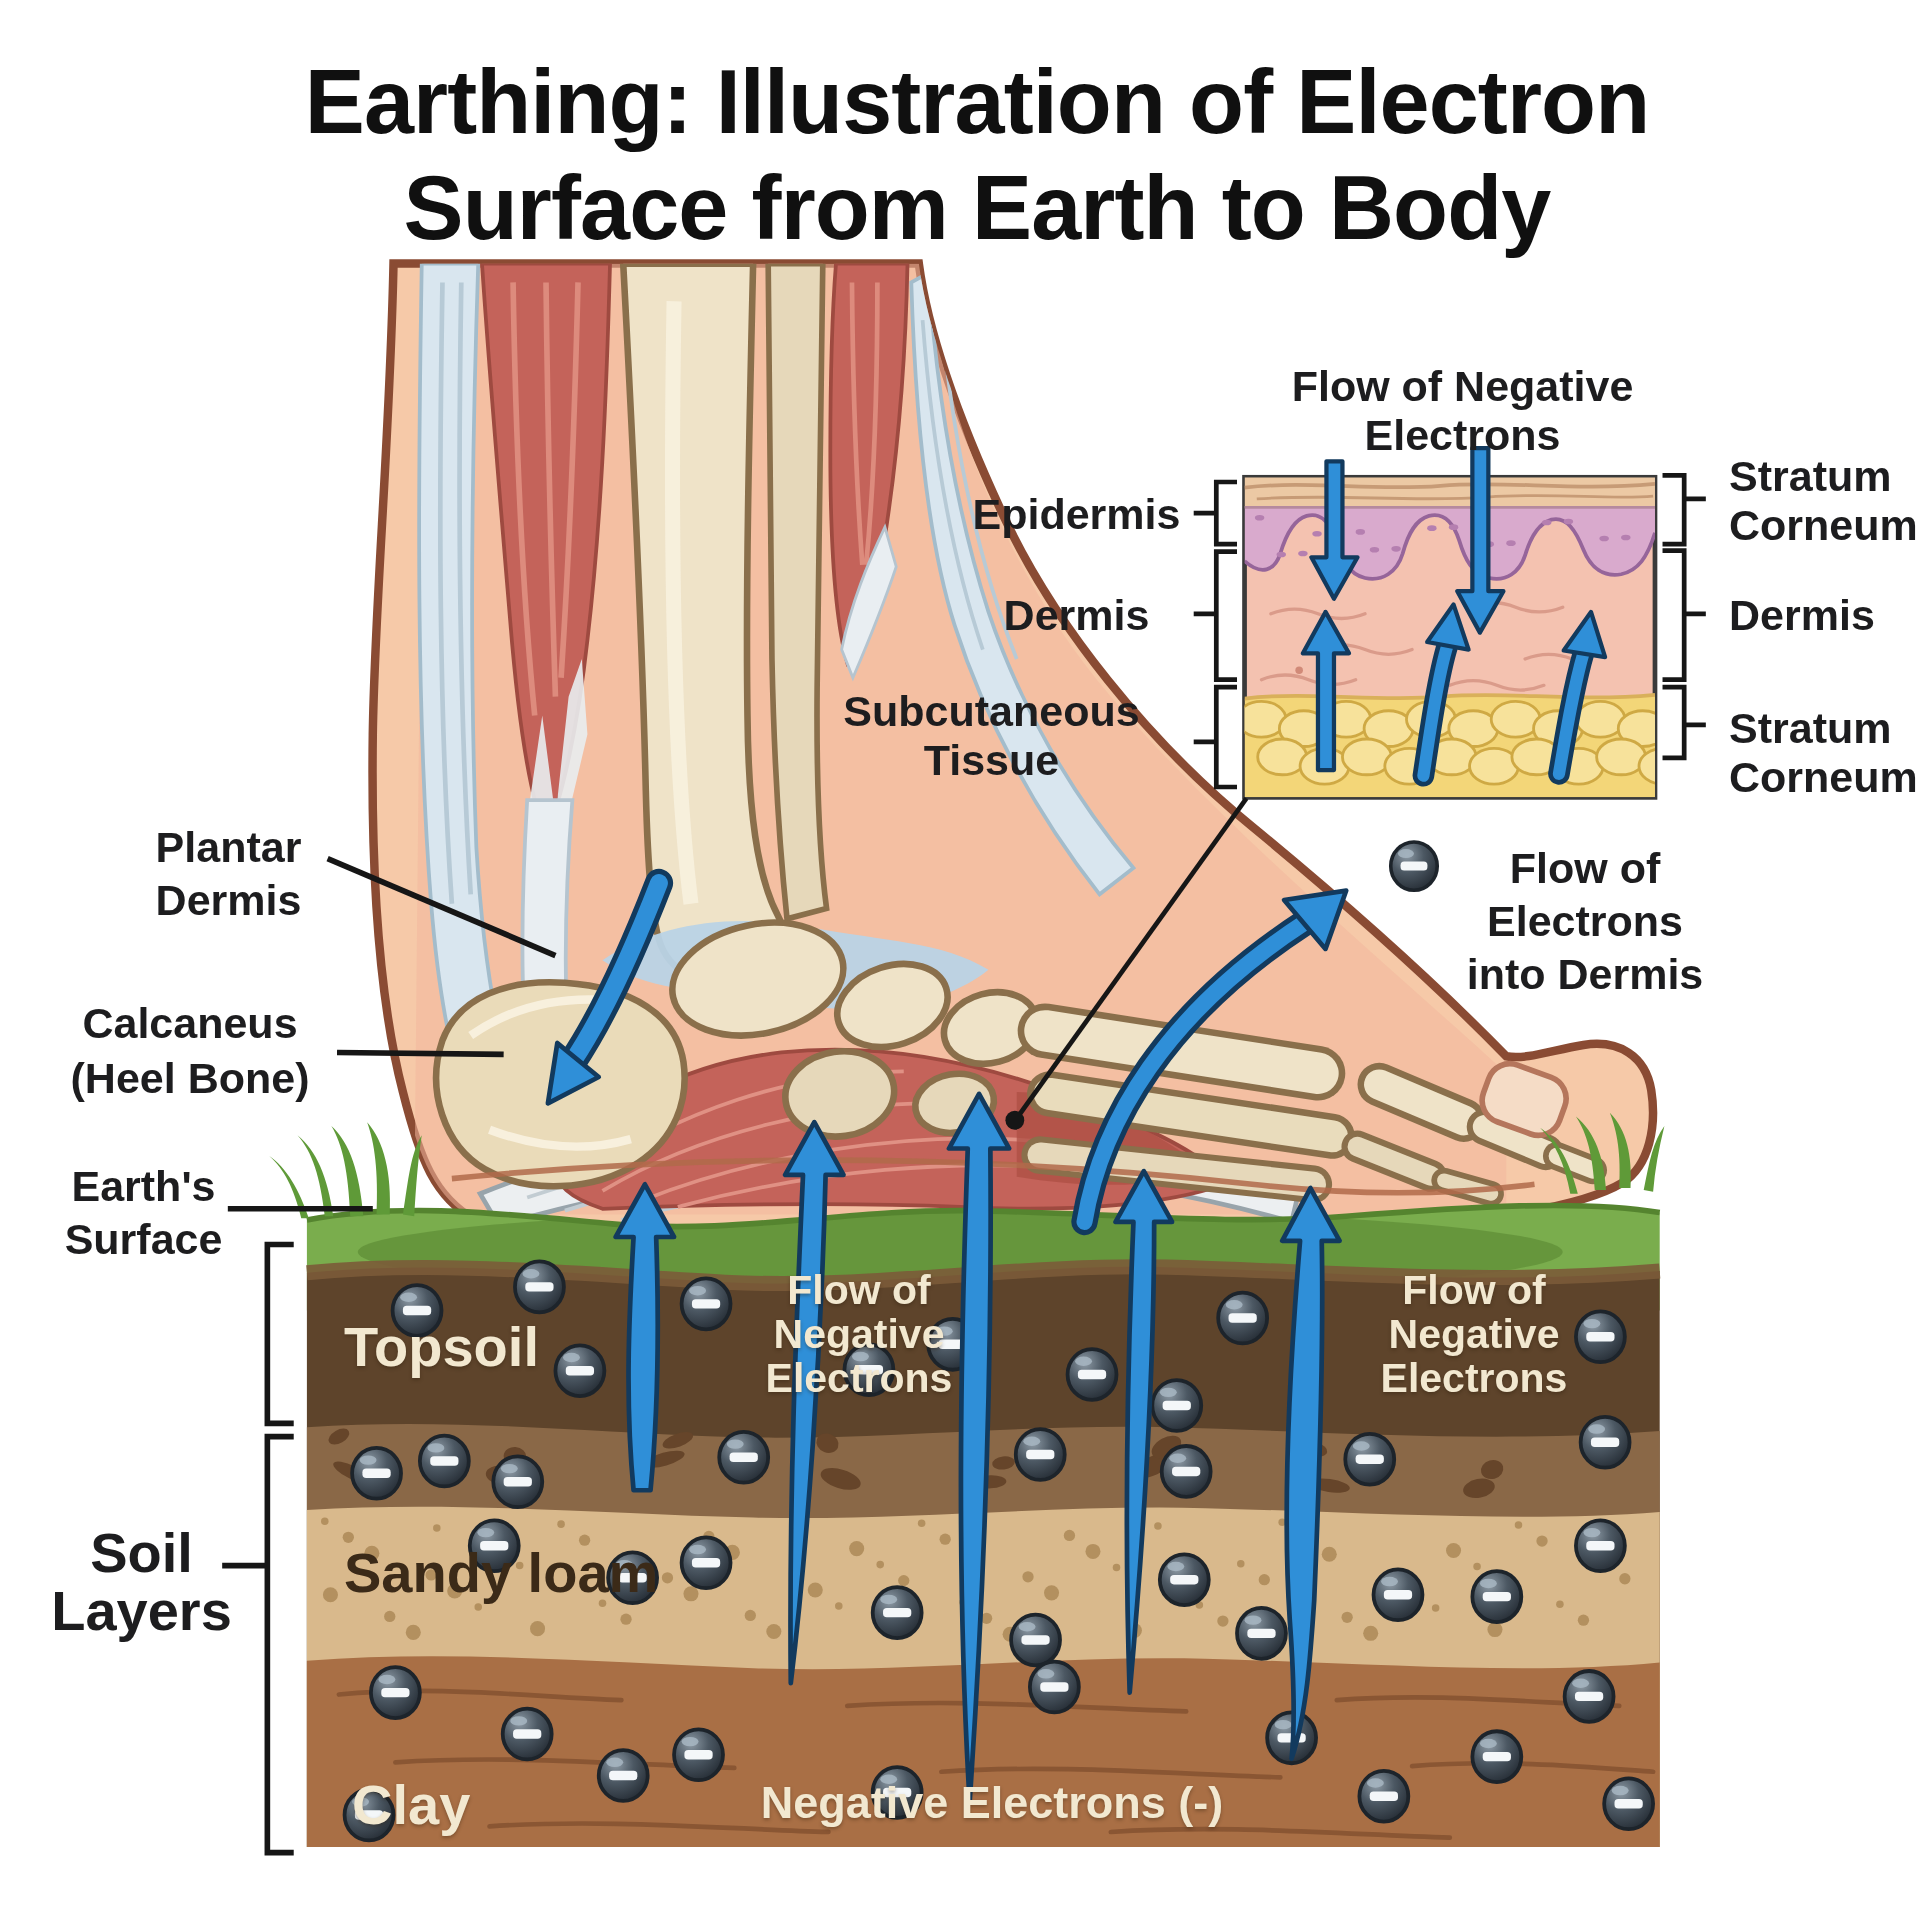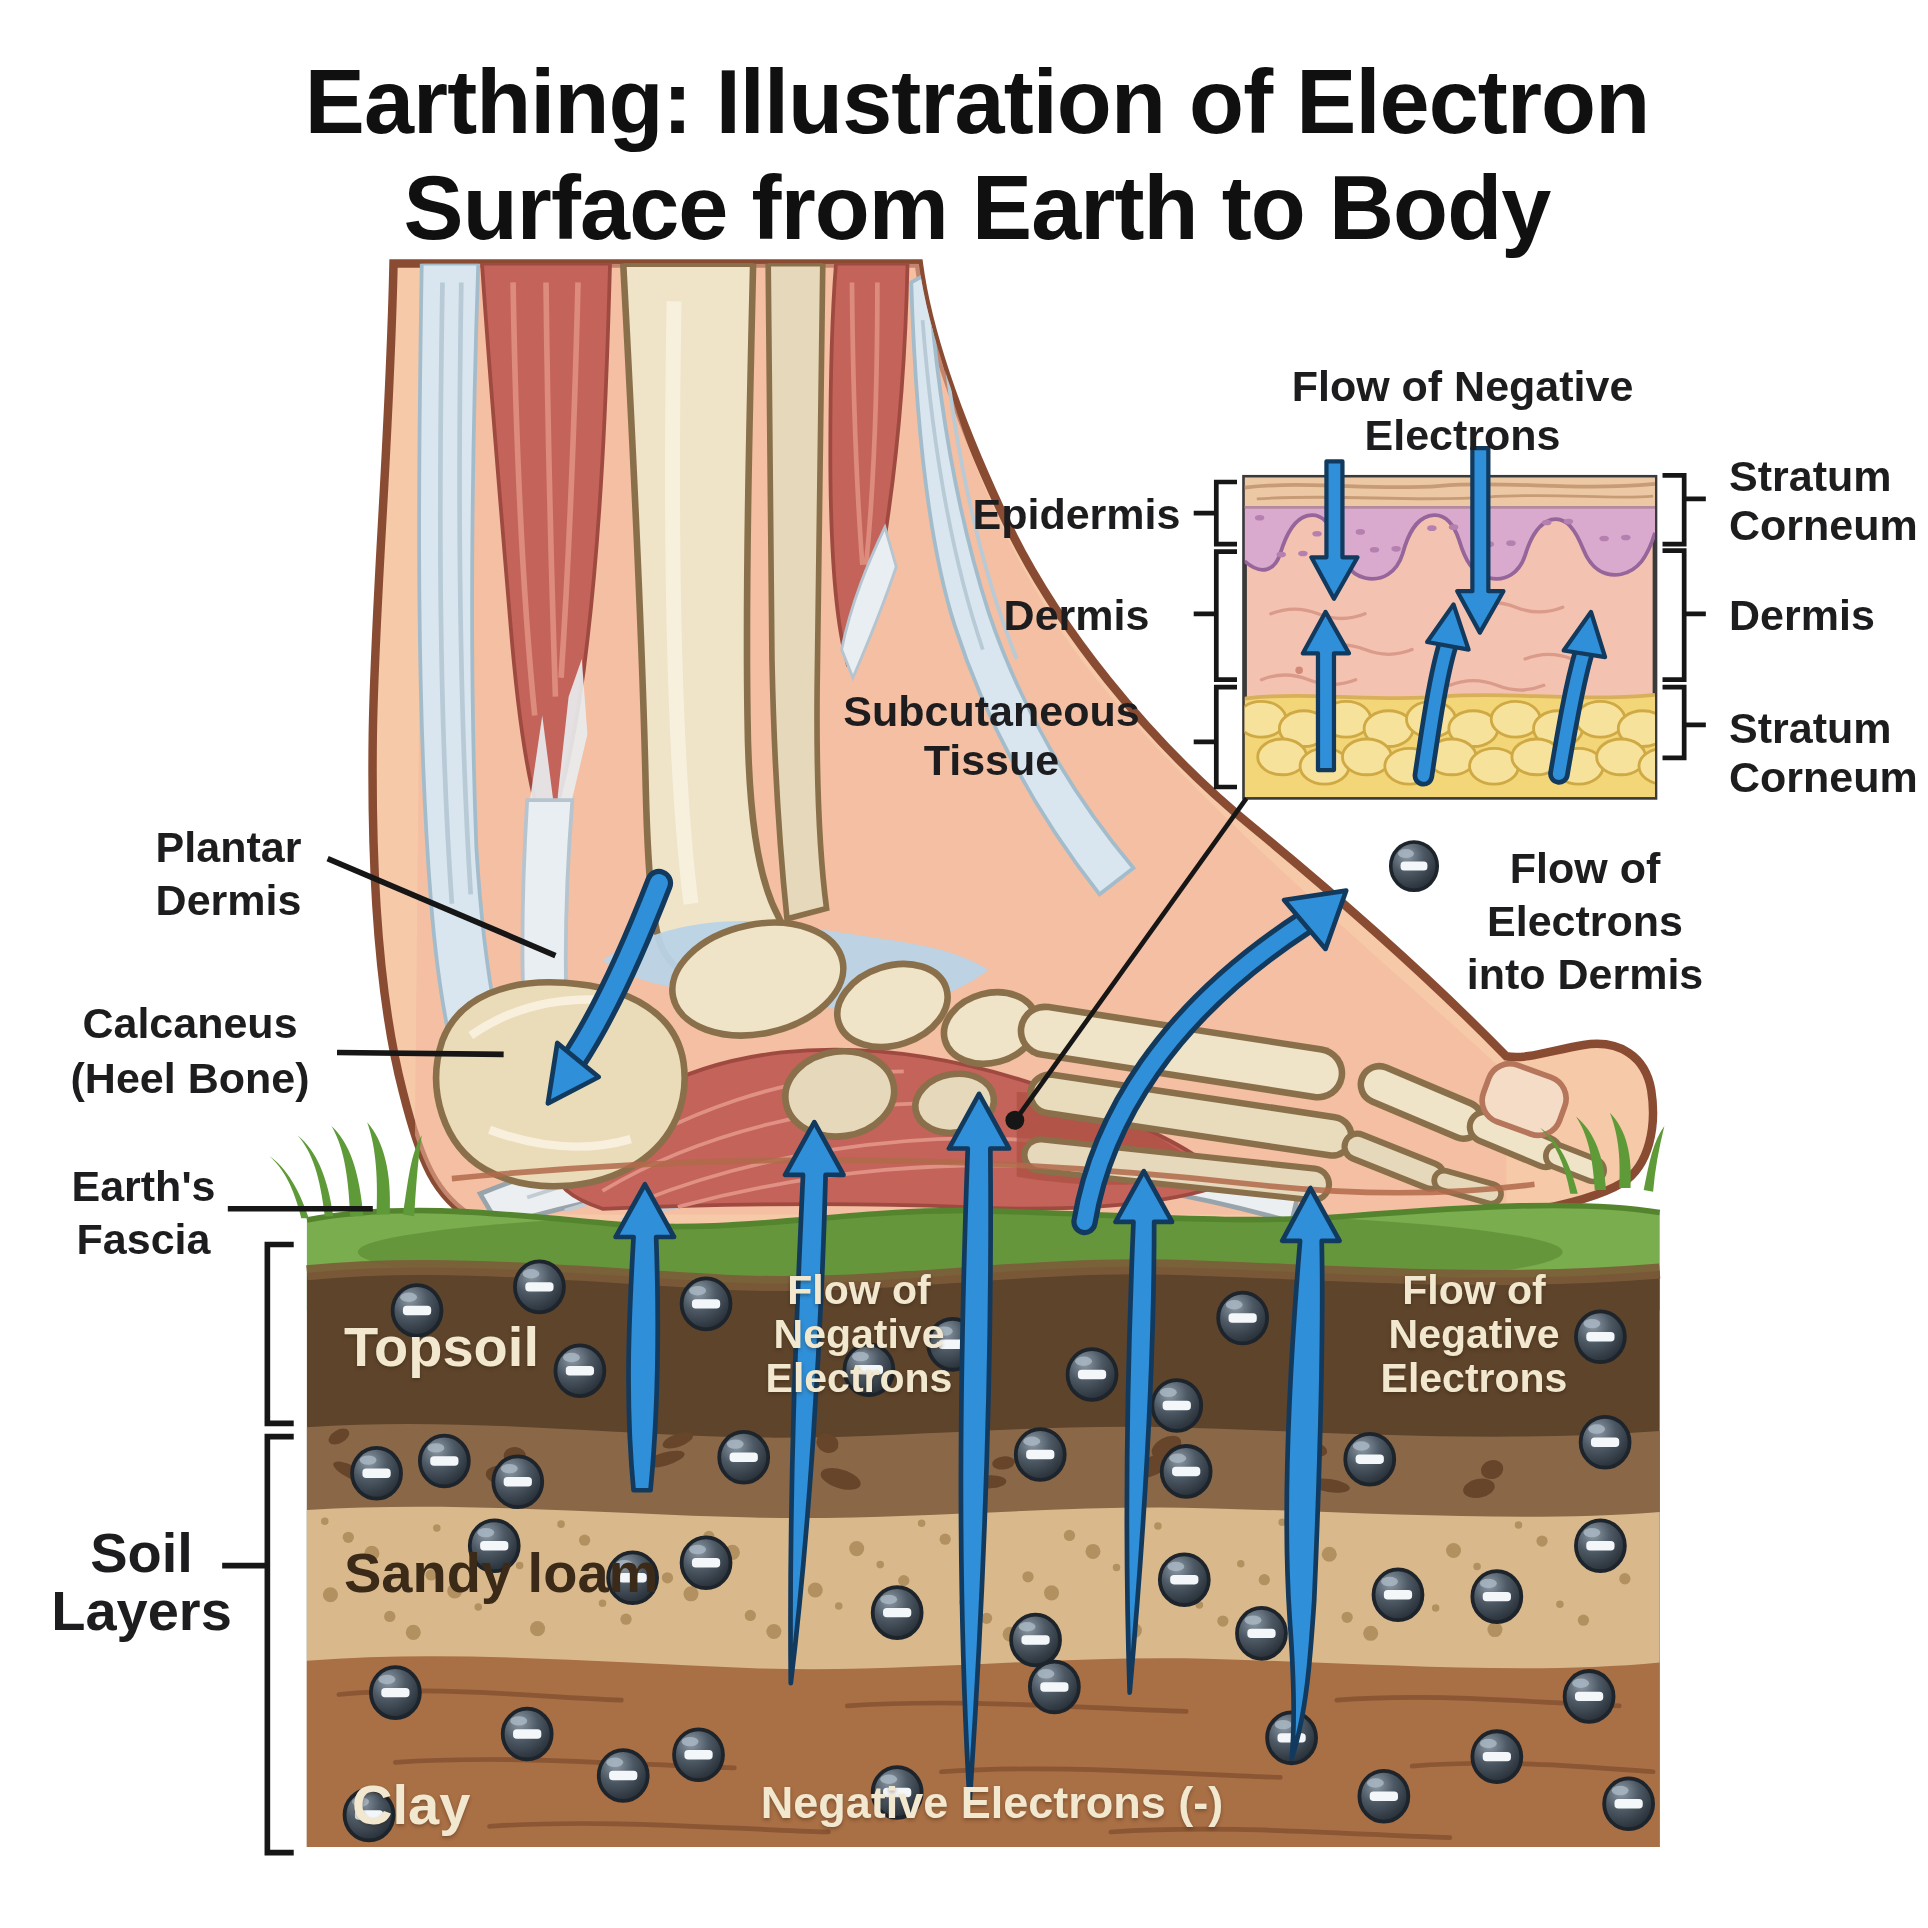--- a/index.html
+++ b/index.html
@@ -612,21 +612,21 @@
   <div>Dermis</div>
 </div>
 
 <div class="txt fs46 right" style="left:28px;top:996px;width:298px;line-height:55px;">
   <div>Calcaneus</div>
   <div>(Heel Bone)</div>
 </div>
 
 <div class="txt fs46 right" style="left:38px;top:1160px;width:185px;line-height:53px;">
   <div>Earth's</div>
-  <div>Fascia</div>
+  <div>Surface</div>
 </div>
 
 <div class="txt fs52 right" style="left:38px;top:1524px;width:181px;line-height:58px;">
   <div>Soil</div>
   <div>Layers</div>
 </div>
 
 <div class="txt fs52 cream" style="left:331px;top:1316px;">Topsoil</div>
 <div class="txt fs52" style="left:331px;top:1542px;color:#3b2a18;">Sandy loam</div>
 <div class="txt fs52 cream" style="left:339px;top:1774px;">Clay</div>

